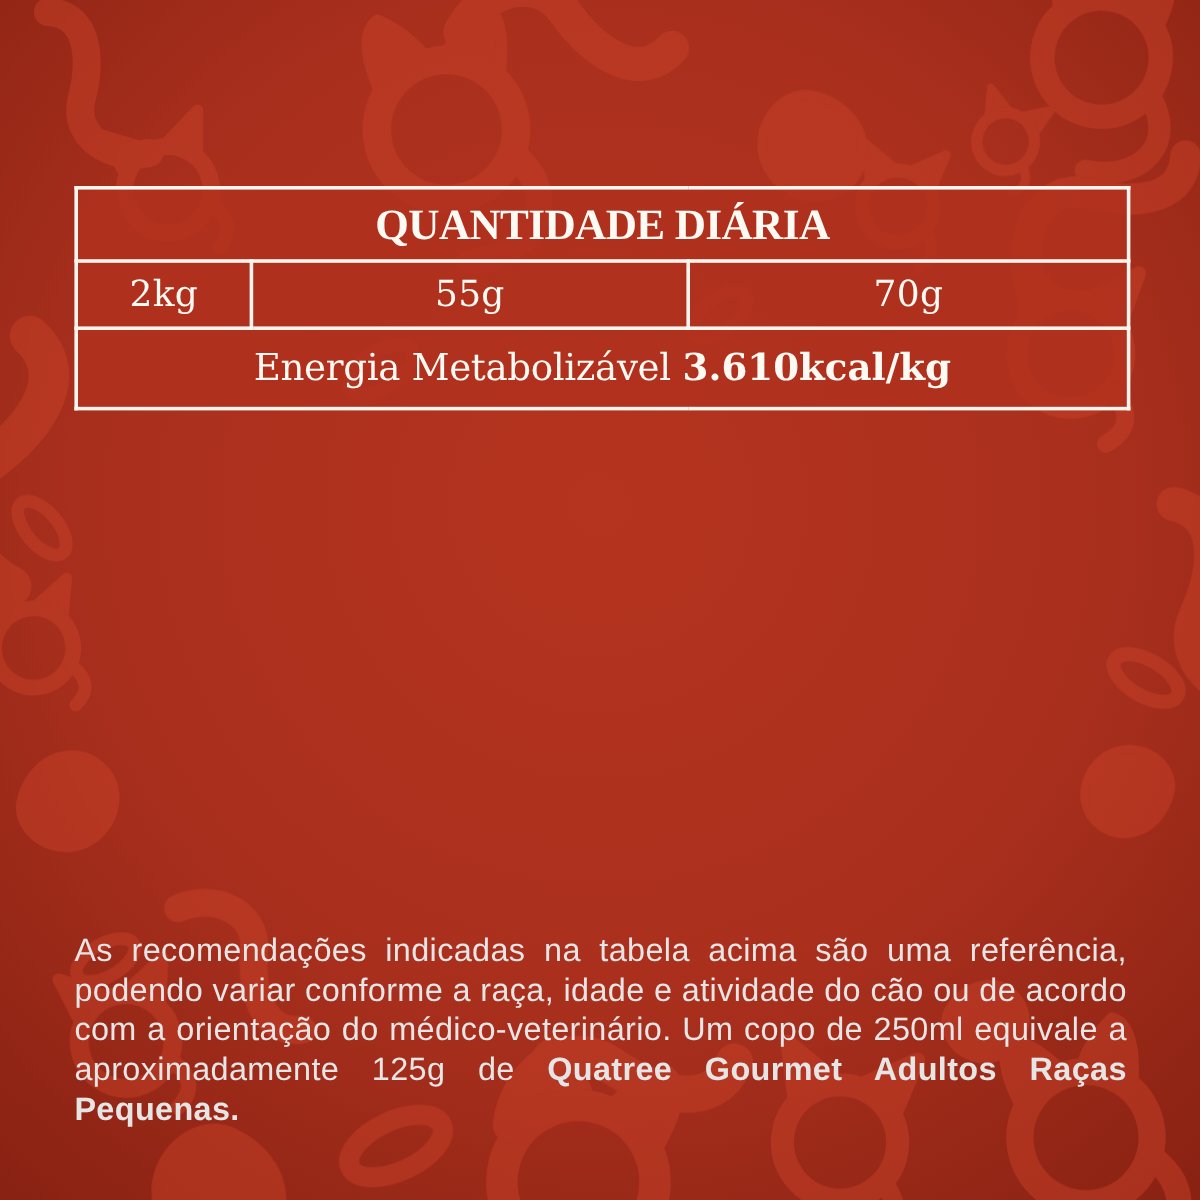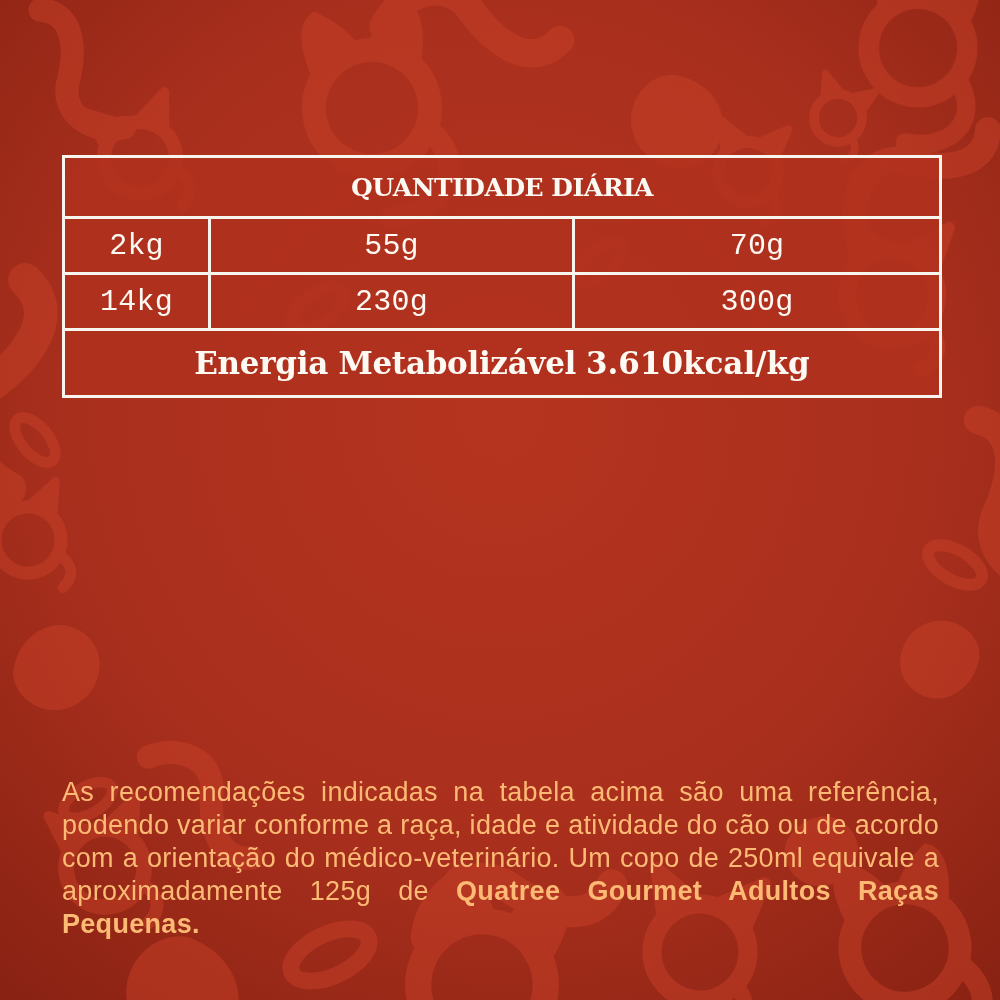--- a/index.html
+++ b/index.html
@@ -25,54 +25,54 @@
     text-align:center;
     vertical-align:middle;
     padding:0;
   }
   .col-peso{width:146px;}
   .col-mod{width:364px;}
   .col-alta{width:367px;}
 
   .row-title th{
     height:58px;
-    font-size:25px;
+    font-size:36px;
     font-weight:bold;
     letter-spacing:-0.5px;
+    font-family:Liberation Serif, serif;
   }
   .row-head th{
     height:62px;
     font-size:27px;
     font-weight:bold;
     letter-spacing:-0.3px;
   }
   .qty-table tbody td{
     height:53px;
     font-size:30px;
     font-weight:normal;
     letter-spacing:0.2px;
-    font-family:Liberation Mono, monospace;
   }
   .row-footer td{
     height:64px;
     font-size:31px;
   }
-  .row-footer .f-label{font-weight:bold;letter-spacing:-0.3px;}
+  .row-footer .f-label{font-weight:normal;letter-spacing:-0.3px;}
   .row-footer .f-value{font-weight:bold;}
 
   .note{
     position:absolute;
     left:62px;top:776px;
     width:877px;
     margin:0;
     font-family:"Liberation Sans", sans-serif;
     font-size:27px;
     line-height:33px;
     letter-spacing:0.3px;
-    color:#fdba74;
+    color:#e5e5e5;
     text-align:justify;
     text-align-last:justify;
   }
   .note .brand{font-weight:bold;}
 </style>
 </head>
 <body>
 
 <div class="stage">
 
@@ -151,25 +151,20 @@
       <tr class="row-title">
         <th colspan="3">QUANTIDADE DIÁRIA</th>
       </tr>
     </thead>
     <tbody>
       <tr>
         <td>2kg</td>
         <td>55g</td>
         <td>70g</td>
       </tr>
-      <tr>
-        <td>14kg</td>
-        <td>230g</td>
-        <td>300g</td>
-      </tr>
     </tbody>
     <tfoot>
       <tr class="row-footer">
         <td colspan="3"><span class="f-label">Energia Metabolizável</span> <span class="f-value">3.610kcal/kg</span></td>
       </tr>
     </tfoot>
   </table>
 
   <p class="note"><span>As recomendações indicadas na tabela acima são uma referência, podendo variar conforme a raça, idade e atividade do cão ou de acordo com a orientação do médico-veterinário. Um copo de 250ml equivale a aproximadamente 125g de </span><span class="brand">Quatree Gourmet Adultos Raças Pequenas.</span></p>
 

